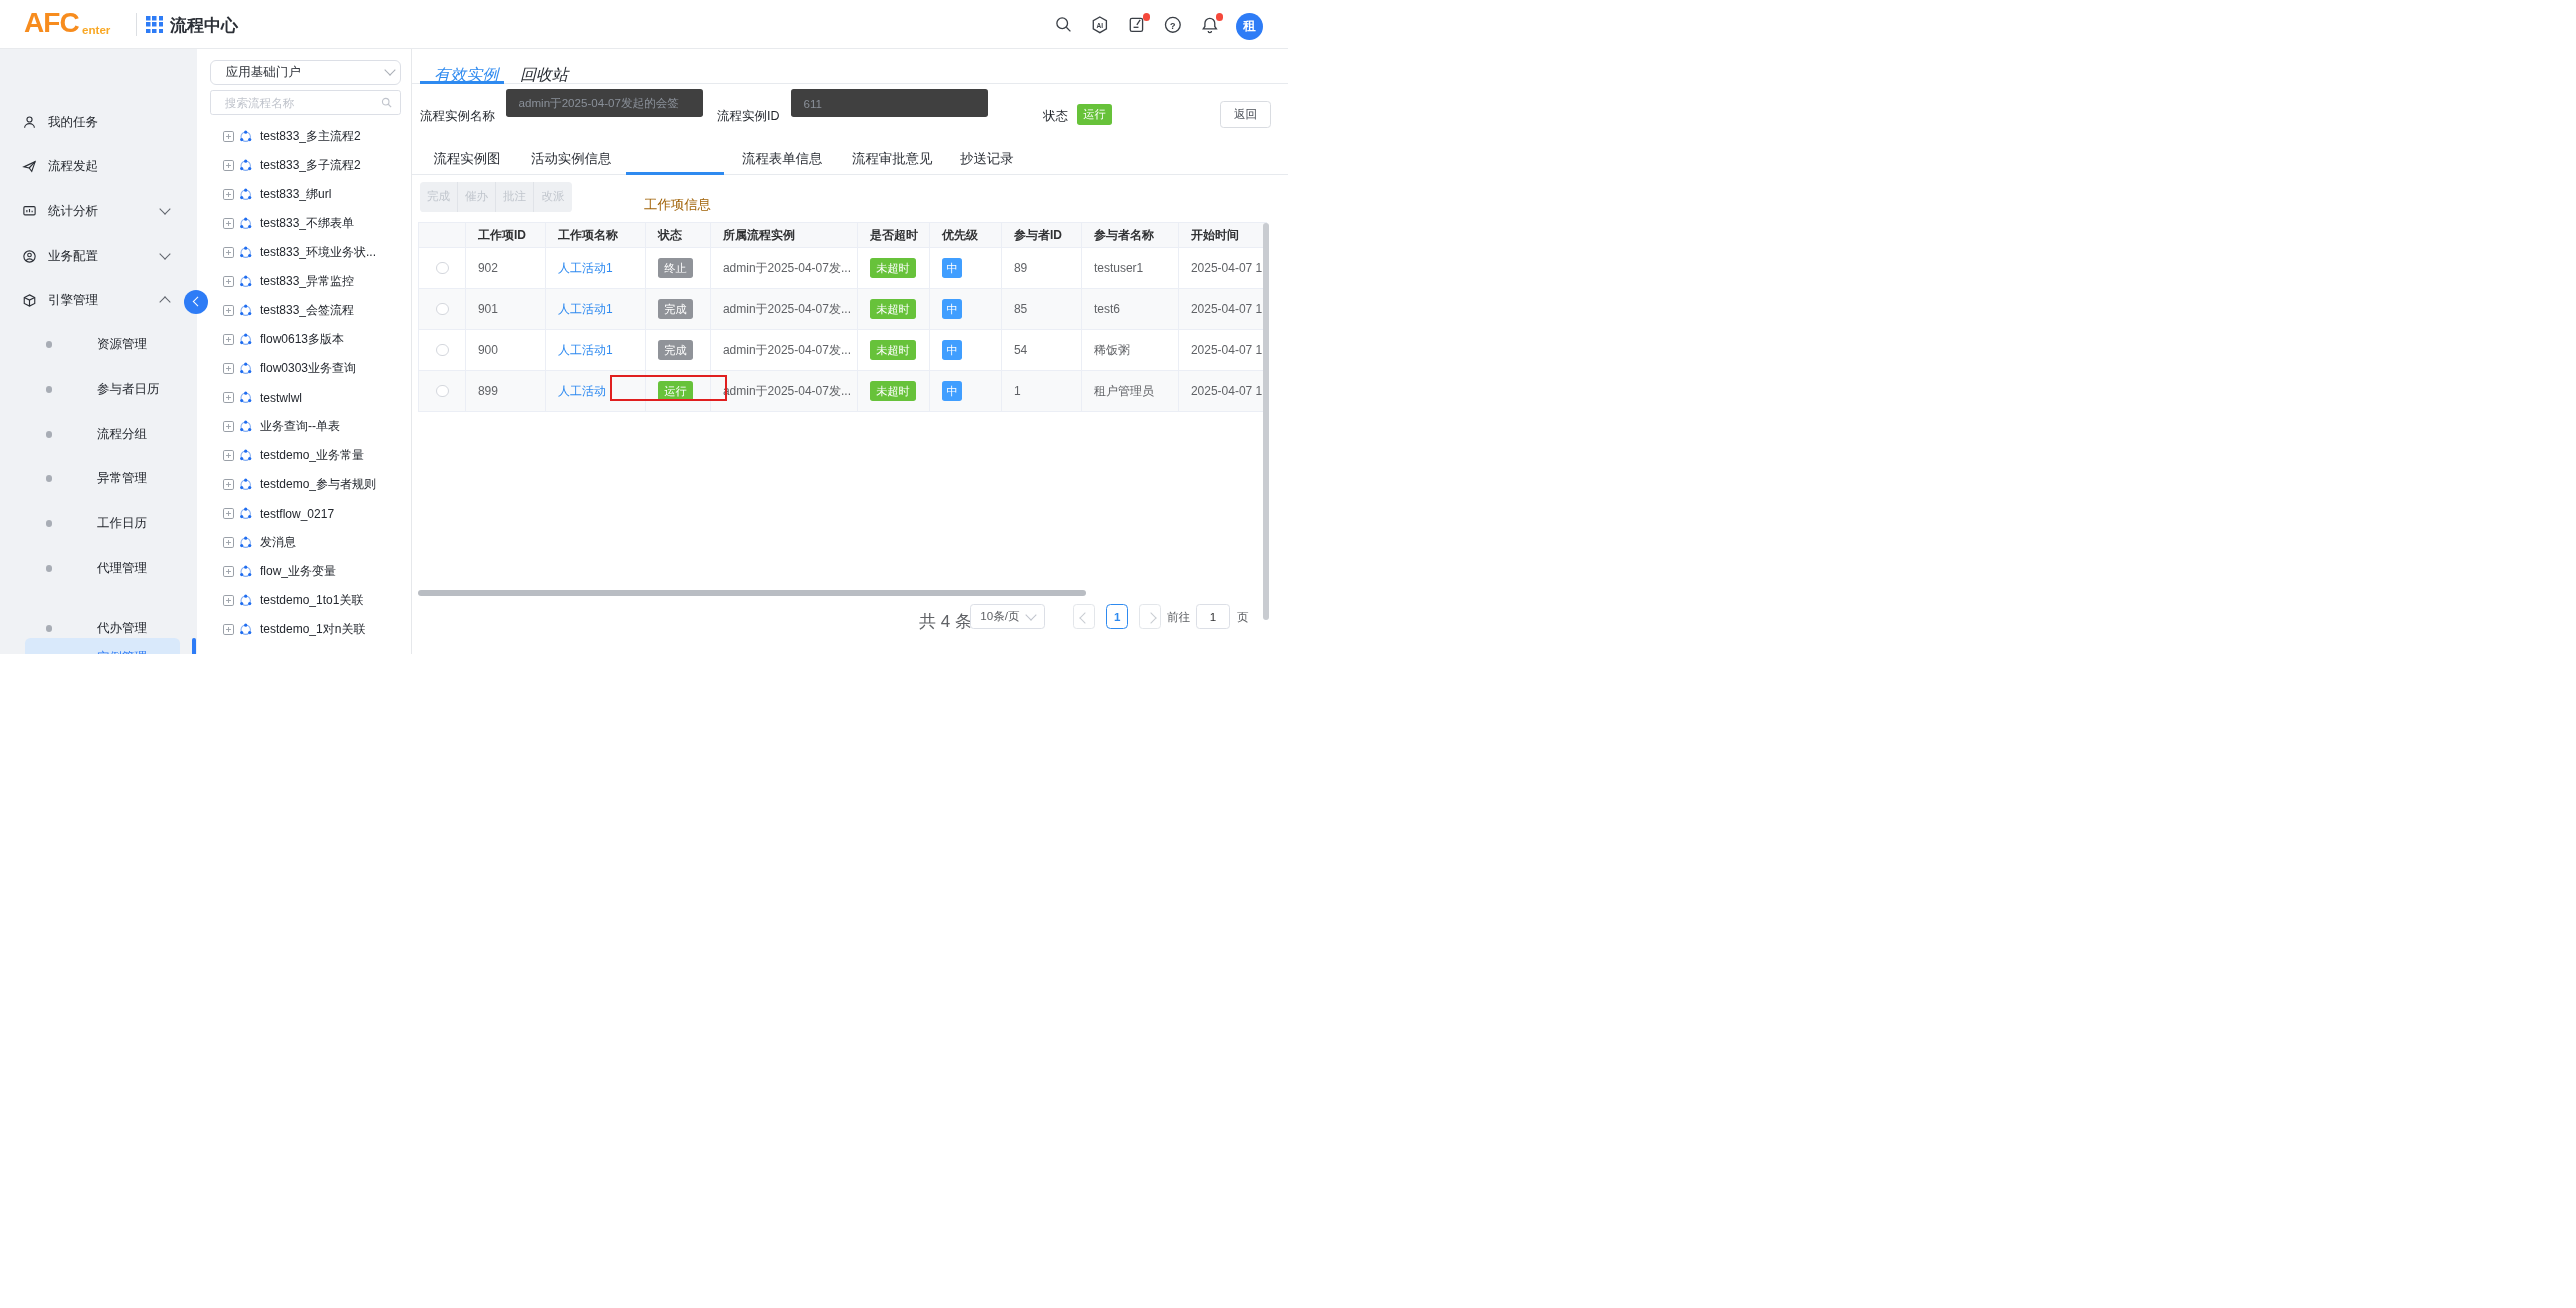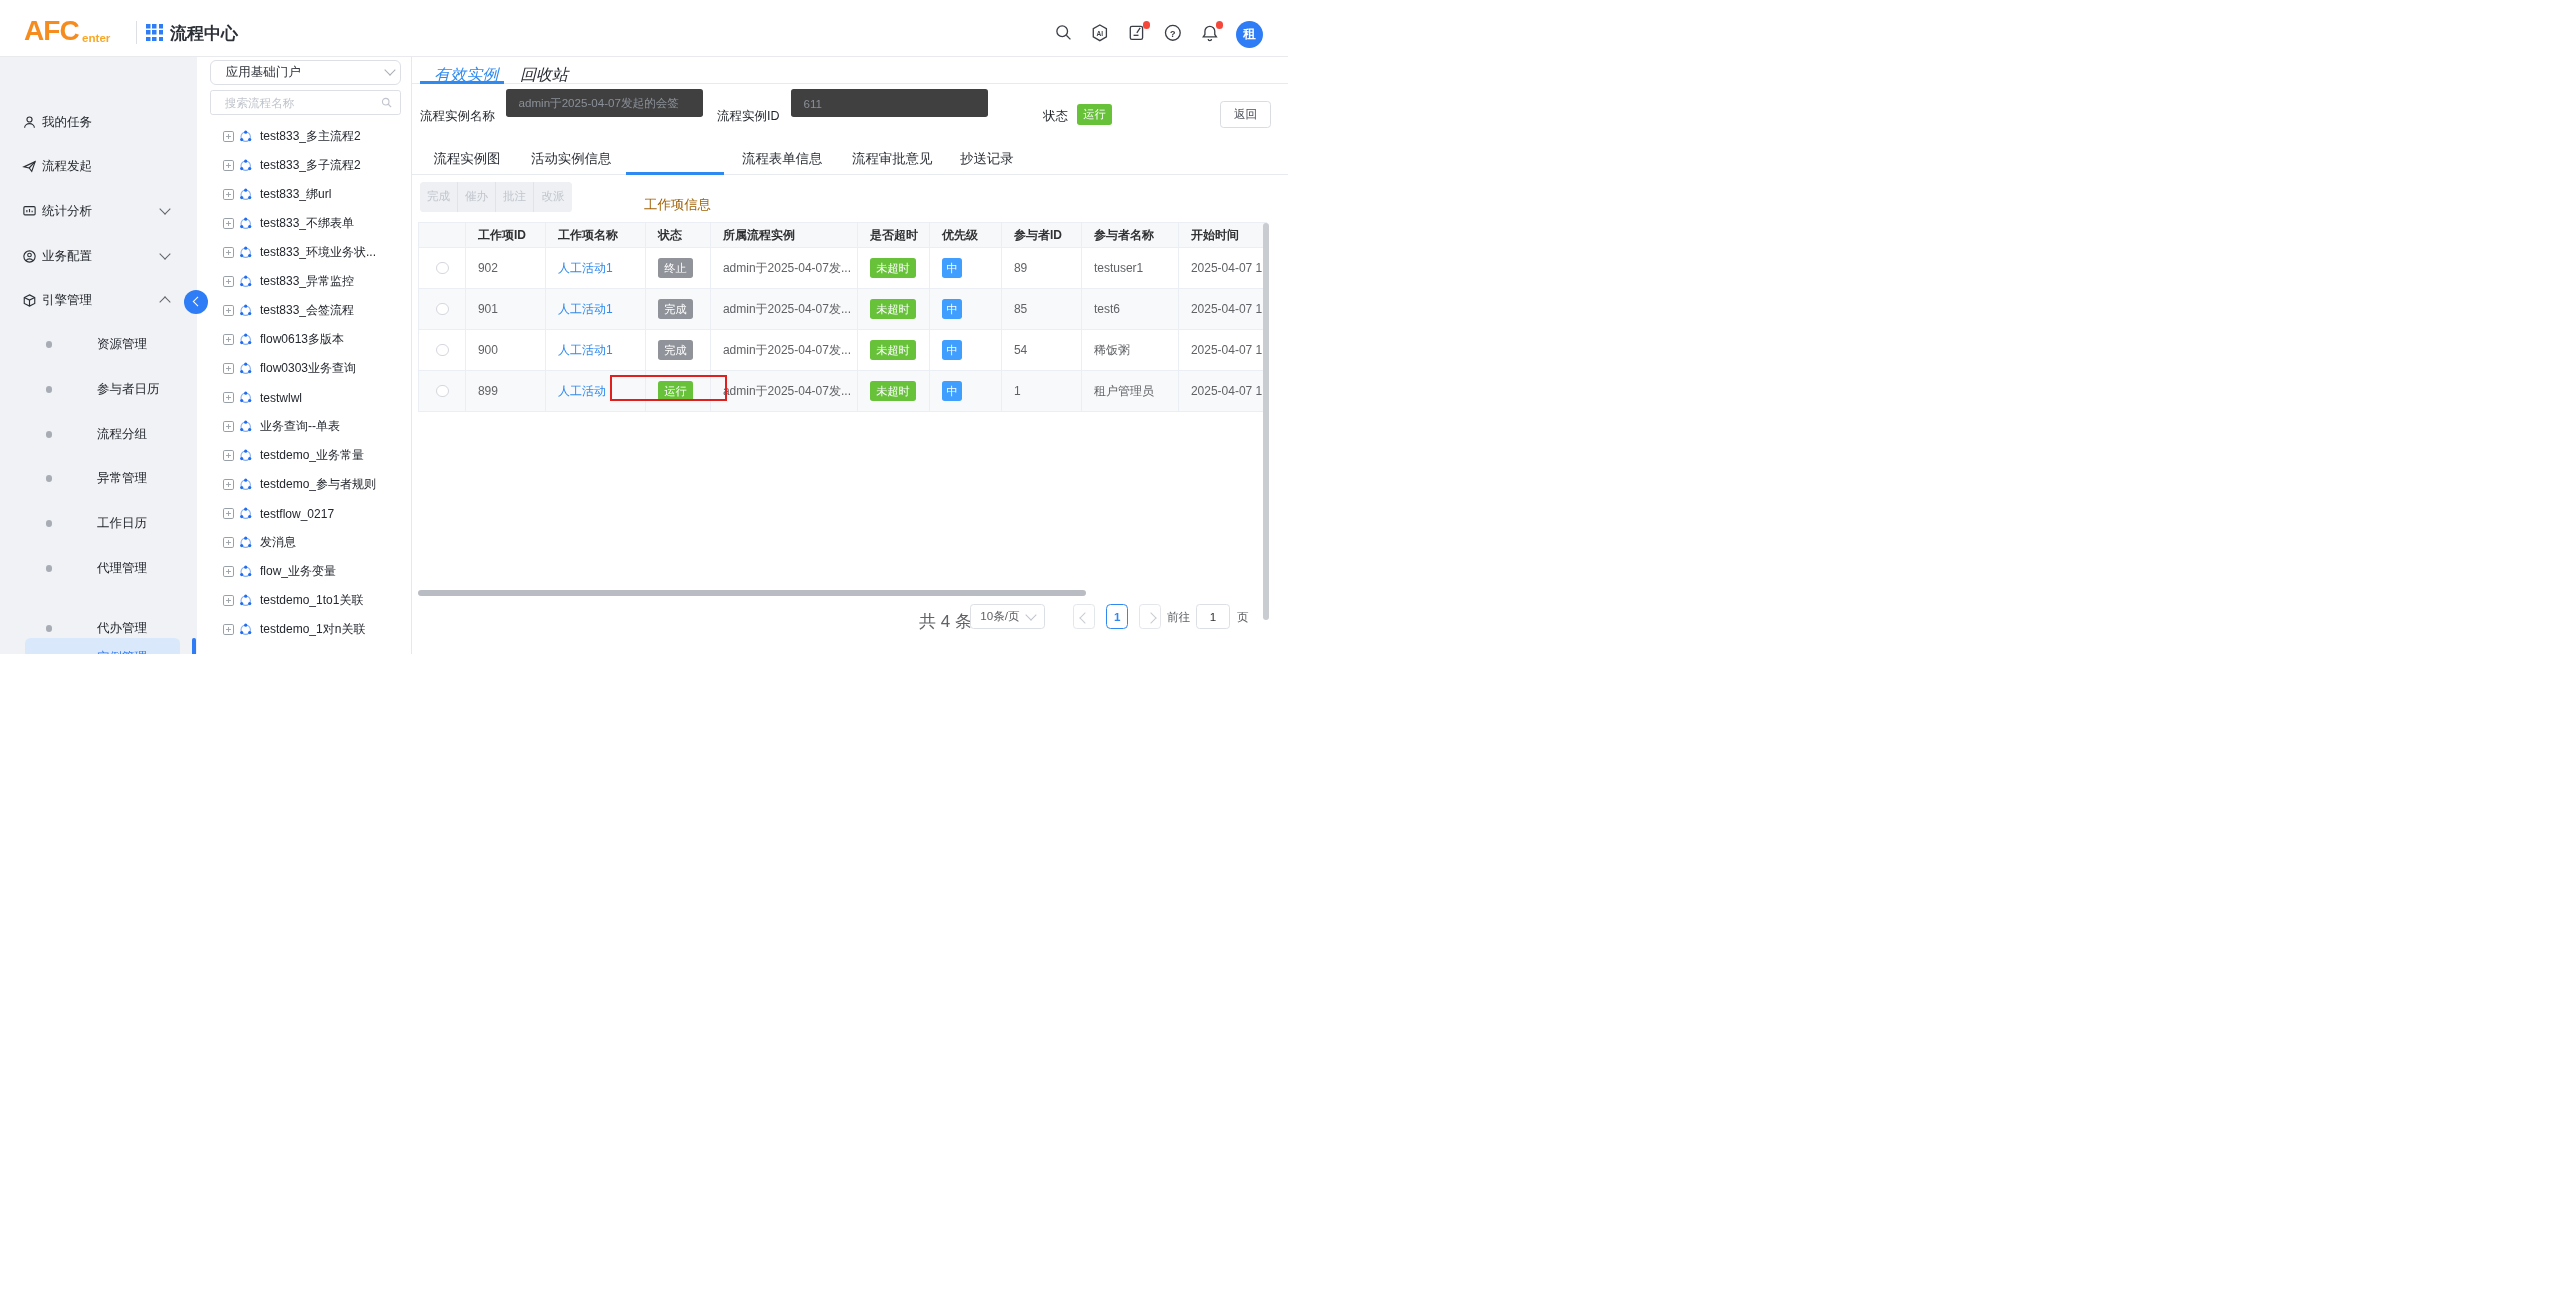--- a/index.html
+++ b/index.html
@@ -1,19 +1,19 @@
 <!DOCTYPE html>
 <html style="font-size:14.3px"><head>
 <meta charset="utf-8">
 <style>
   * { margin:0; padding:0; box-sizing:border-box; }
   html,body { width:1288px; height:654px; overflow:hidden; background:#fff;
     font-family:"Liberation Sans","DejaVu Sans",sans-serif; }
   
-  .topbar { position:absolute; left:0; top:8px; width:1288px; height:49px; background:#fff;
+  .topbar { position:absolute; left:0; top:0; width:1288px; height:49px; background:#fff;
     border-bottom:0.9px solid #e8eaed; z-index:30; }
   .logo-main { position:absolute; left:24px; top:7.2px; font-size:28px; font-weight:bold;
     color:#f78c1e; letter-spacing:-0.9px; }
   .logo-sub { position:absolute; left:82px; top:23px; font-size:11.6px; font-weight:bold; color:#f9a825; }
   .logo-divider { position:absolute; left:136px; top:12.5px; width:0.9px; height:23px; background:#dcdfe3; }
   .grid-icon { position:absolute; left:146px; top:16px; width:17px; height:17px;
     background:
       linear-gradient(#2e7cf6,#2e7cf6) 0 0/4.5px 4.5px no-repeat,
       linear-gradient(#2e7cf6,#2e7cf6) 6.3px 0/4.5px 4.5px no-repeat,
       linear-gradient(#2e7cf6,#2e7cf6) 12.5px 0/4.5px 4.5px no-repeat,
@@ -28,21 +28,21 @@
   .ticon { position:relative; width:21.5px; height:21.5px; color:#3a3f46; cursor:pointer; }
   .ticon svg { width:19.7px; height:19.7px; stroke:#3a3f46; fill:none; stroke-width:1.6; }
   .red-dot { position:absolute; right:-1.8px; top:-1.8px; width:7.2px; height:7.2px; border-radius:50%; background:#f5483b; }
   .avatar { width:27px; height:27px; border-radius:50%; background:#2e7cf6; color:#fff;
     font-size:12.5px; font-weight:bold; display:flex; align-items:center; justify-content:center; cursor:pointer; }
   
   .sidebar { position:absolute; left:0; top:49px; width:197px; height:605px; background:#f0f2f5; overflow:hidden; }
   .side-item { position:absolute; left:0; width:197px; height:36px; display:flex; align-items:center;
     cursor:pointer; color:#1f2329; font-size:12.5px; }
   .side-item svg { position:absolute; left:22.3px; width:15px; height:15px; stroke:#2b2f36; fill:none; stroke-width:1.5; }
-  .side-item .lbl { position:absolute; left:42px; }
+  .side-item .lbl { position:absolute; left:48px; }
   .chev { position:absolute; left:161px; width:8px; height:8px; border-right:1.4px solid #5f646b;
     border-bottom:1.4px solid #5f646b; }
   .chev.down { transform:rotate(45deg); margin-top:-3.6px; }
   .chev.up { transform:rotate(-135deg); margin-top:3.6px; }
   .sub-item { position:absolute; left:25px; width:155px; height:39px; display:flex; align-items:center;
     cursor:pointer; color:#23272e; font-size:12.5px; border-radius:5.4px; }
   .sub-item .dot { position:absolute; left:20.6px; width:6.3px; height:6.3px; border-radius:50%; background:#a8adb5; }
   .sub-item .lbl { position:absolute; left:32px;margin-left:40px; }
   .sub-item.active { background:#d9e9fb; color:#2e7cf6; }
   .menu-active-bar { position:absolute; left:192px; top:589px; width:3.6px; height:38px;

